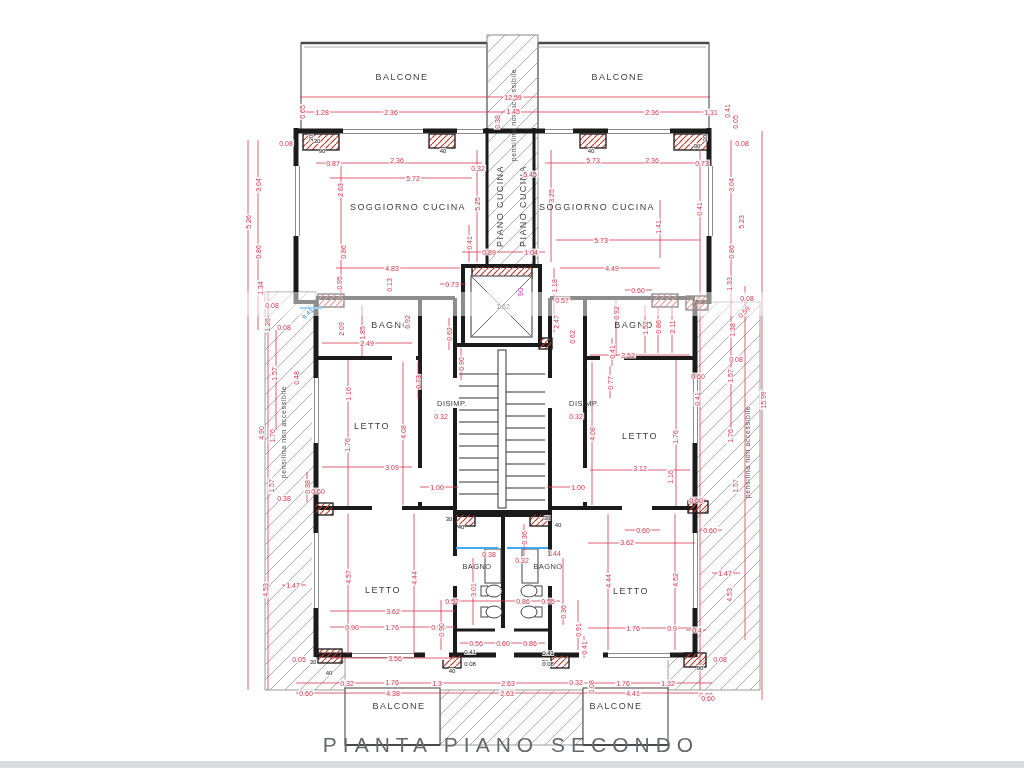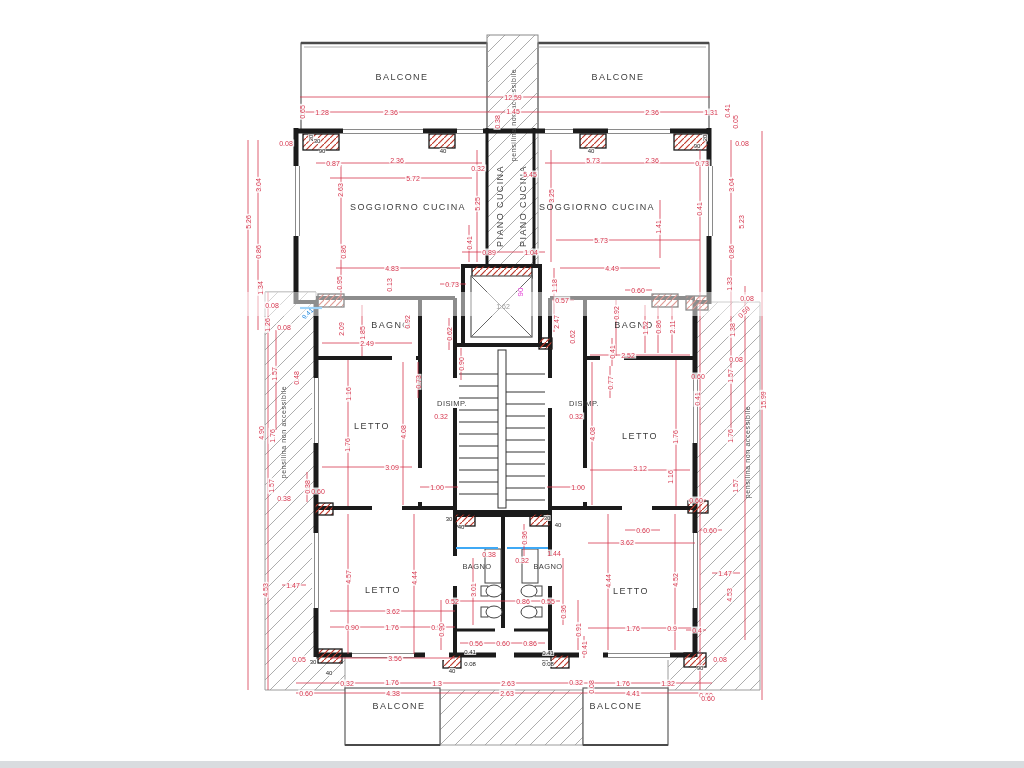--- a/index.html
+++ b/index.html
@@ -480,15 +480,16 @@
       <span class="lbl tick" style="left: 313px; top: 662px; transform: translate(-50%, -50%) rotate(0deg);">30</span>
       <span class="lbl tick" style="left: 329px; top: 673px; transform: translate(-50%, -50%) rotate(0deg);">40</span>
       <span class="lbl tick" style="left: 452px; top: 671px; transform: translate(-50%, -50%) rotate(0deg);">40</span>
       <span class="lbl tick" style="left: 545px; top: 662px; transform: translate(-50%, -50%) rotate(0deg);">30</span>
       <span class="lbl tick" style="left: 700px; top: 668px; transform: translate(-50%, -50%) rotate(0deg);">90</span>
       <span class="lbl tick" style="left: 548px; top: 653px; transform: translate(-50%, -50%) rotate(0deg);">0.41</span>
       <span class="lbl tick" style="left: 548px; top: 664px; transform: translate(-50%, -50%) rotate(0deg);">0.08</span>
       <span class="lbl tick" style="left: 470px; top: 652px; transform: translate(-50%, -50%) rotate(0deg);">0.41</span>
       <span class="lbl tick" style="left: 470px; top: 664px; transform: translate(-50%, -50%) rotate(0deg);">0.08</span>
     </div>
+<div class="title">PIANTA  PIANO  SECONDO</div>
 <div class="bottombar"></div>
 
 </div>
 
 </body></html>

